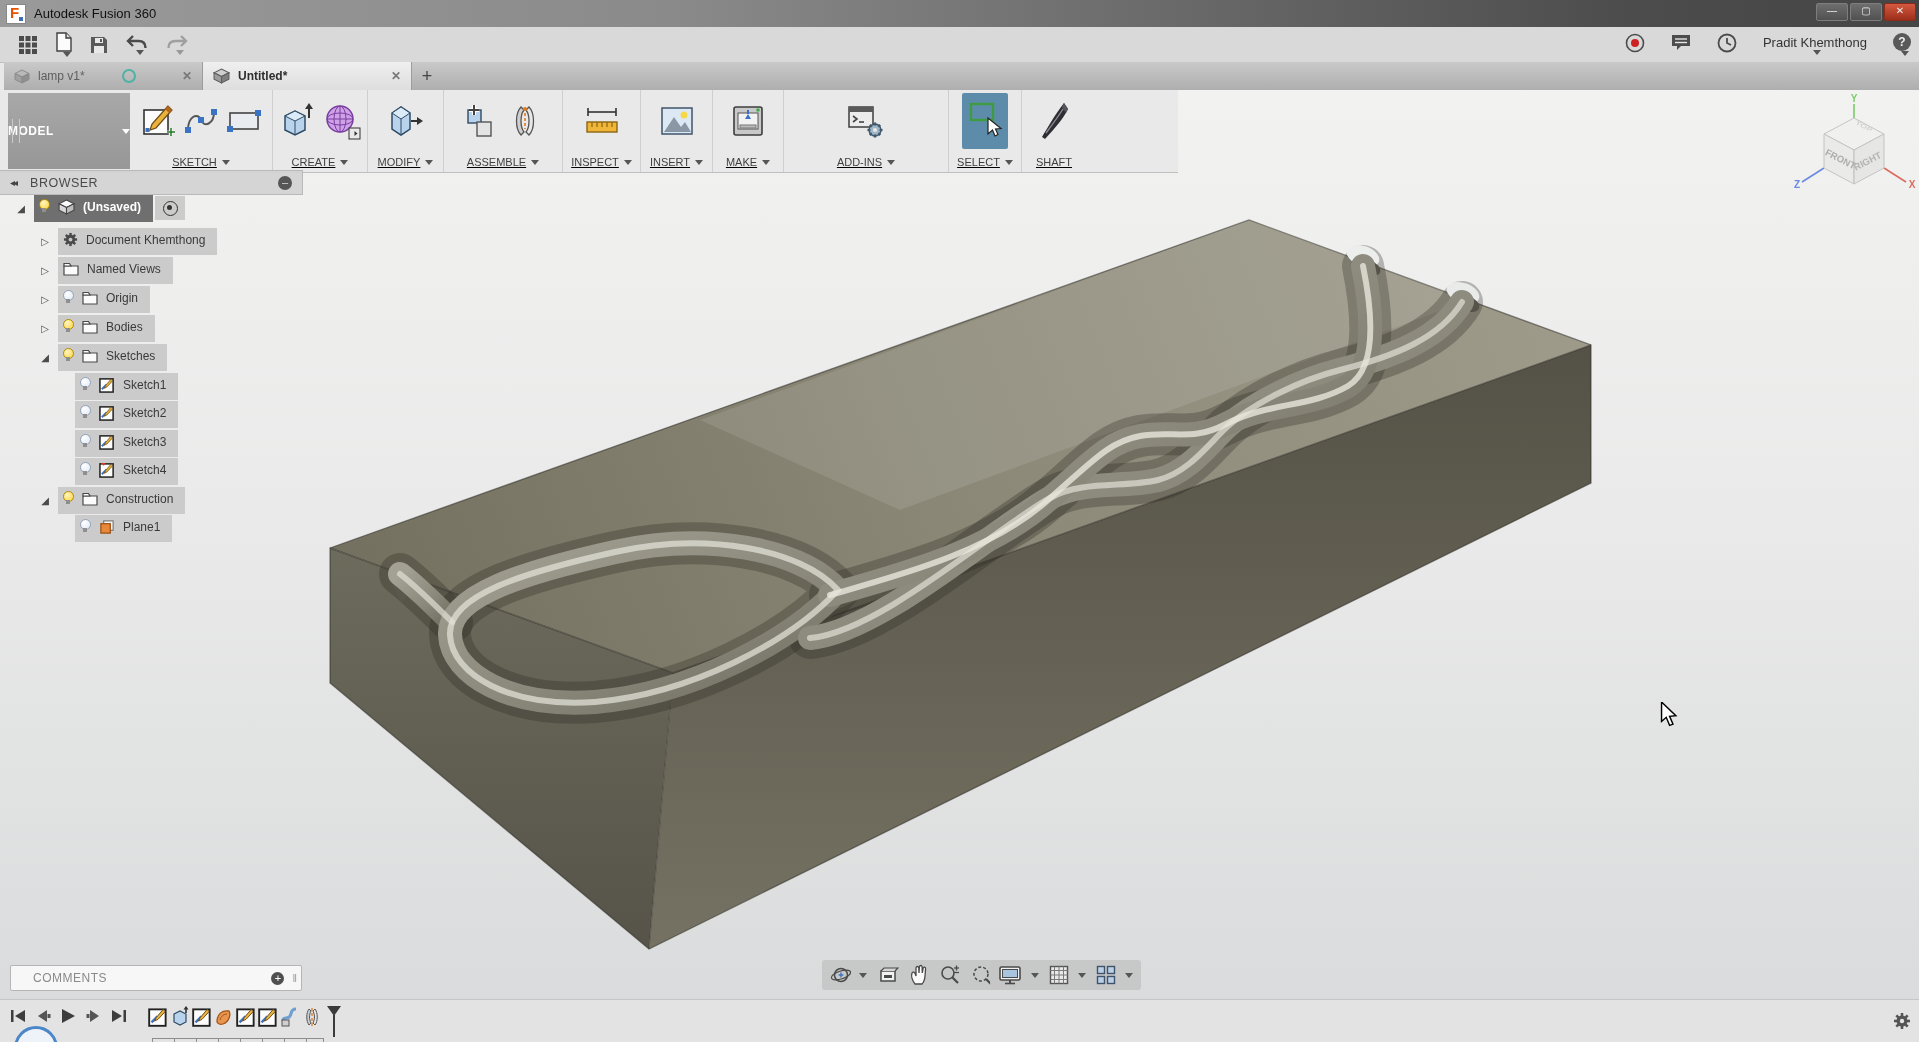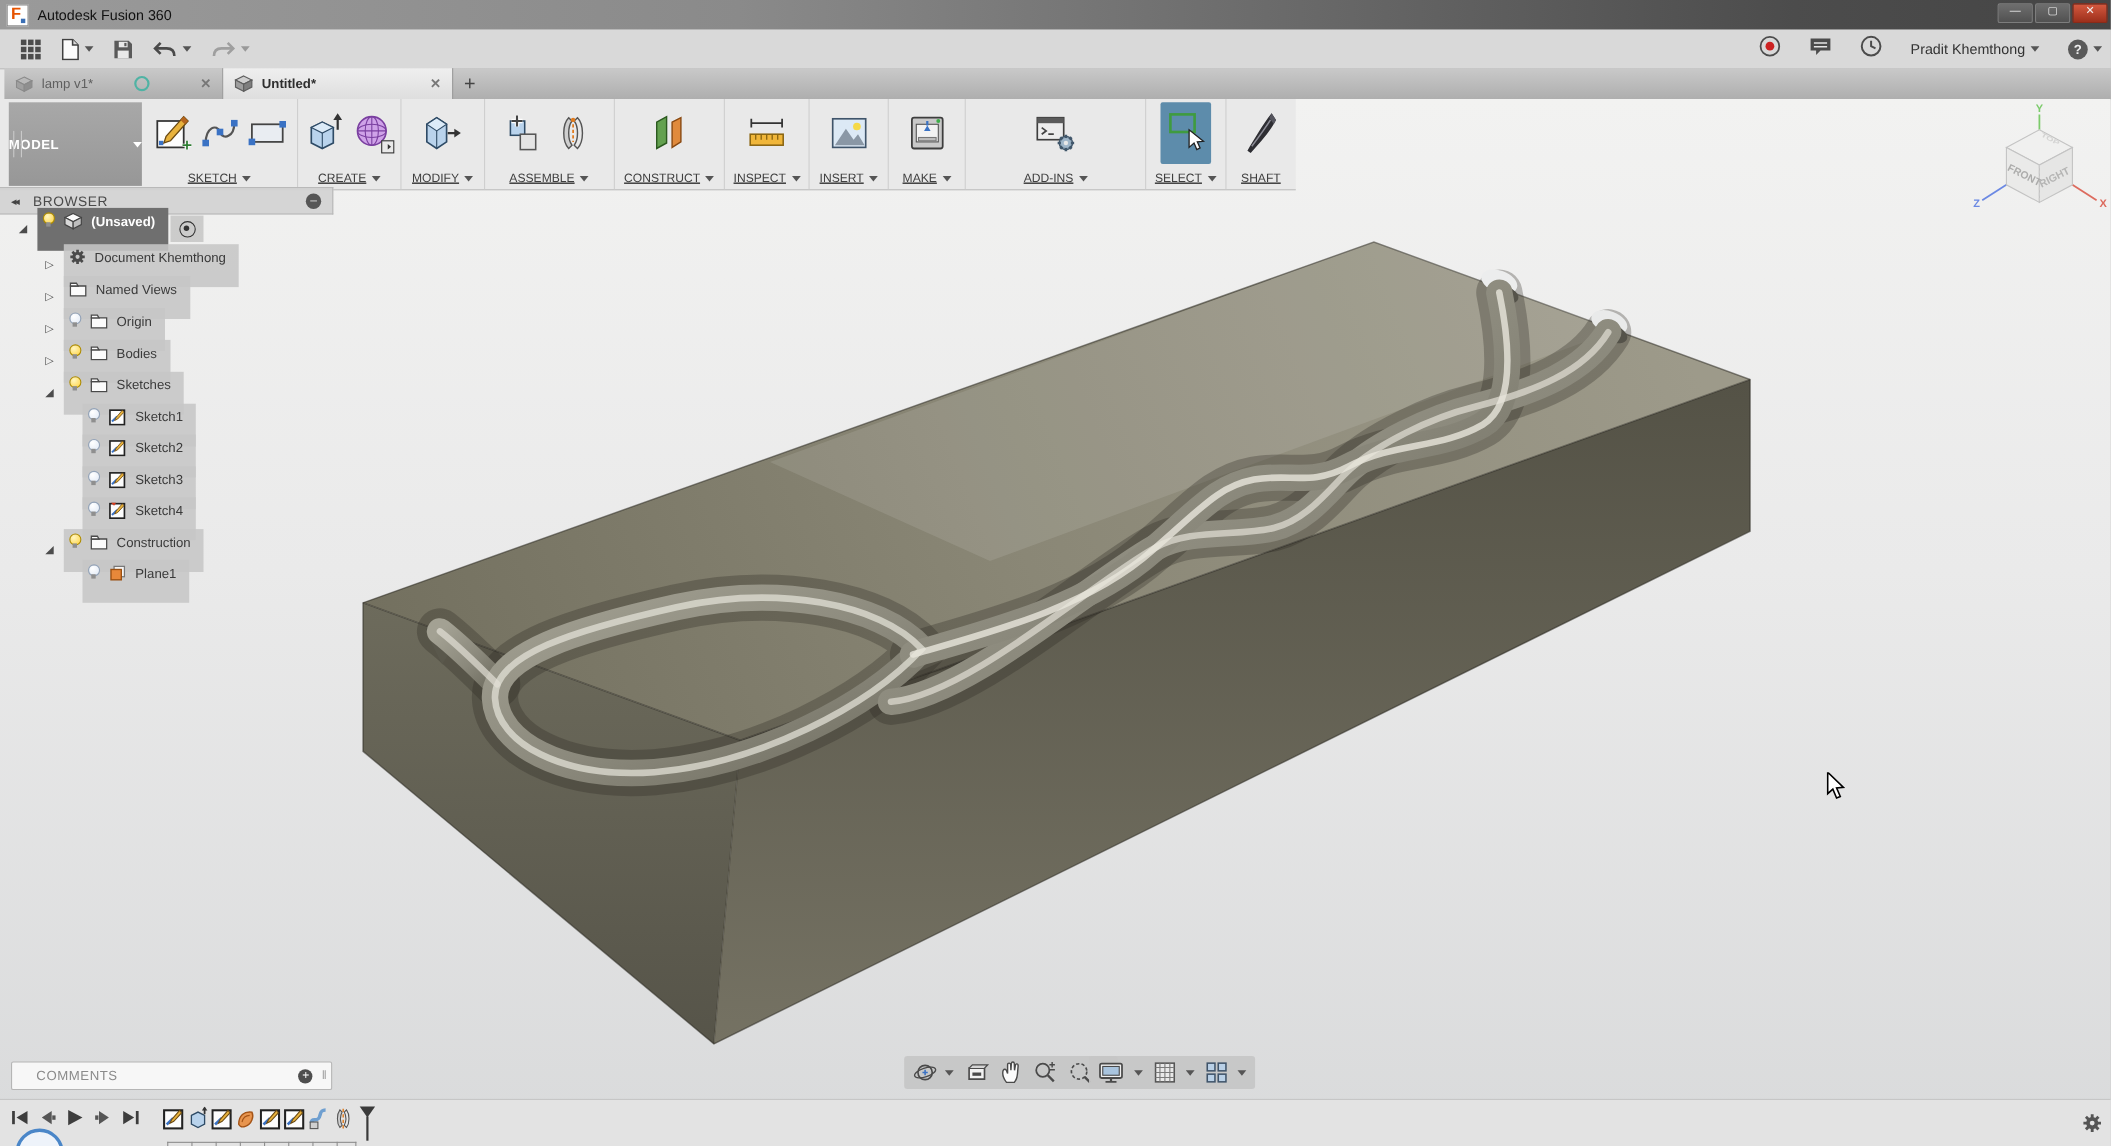--- a/index.html
+++ b/index.html
@@ -16,21 +16,21 @@
   #fusion-logo i{position:absolute;right:2px;bottom:2px;width:4px;height:4px;background:#3a6fb5;}
   #win-title{margin-left:8px;font-size:13px;color:#111;}
   .winbtn{width:30px;height:16px;margin-left:2px;border:1px solid #7d7d7d;border-radius:2px;
     background:linear-gradient(#6e6e6e,#515151);color:#eee;font-size:10px;line-height:14px;text-align:center;}
   .winbtn.close{background:linear-gradient(#d4593f,#9c2f1b);border-color:#8a2a18;}
   #winbtns{position:absolute;right:3px;top:3px;display:flex;}
 
   
   #qat{position:absolute;left:0;top:27px;width:1919px;height:35px;background:#d9d9d9;
        border-bottom:1px solid #bdbdbd;display:flex;align-items:center;}
-  .qicon{display:flex;align-items:center;margin-left:18px;}
+  .qicon{display:flex;align-items:center;margin-left:18px;flex-direction:column;}
   .caret{width:0;height:0;border-left:4px solid transparent;border-right:4px solid transparent;
          border-top:5px solid #555;margin-left:5px;}
   .caret.lt{border-top-color:#999;}
   #qat-right{position:absolute;right:8px;top:0;height:35px;display:flex;align-items:center;gap:26px;}
   #user-name{font-size:13px;color:#333;}
   #help-circ{width:18px;height:18px;border-radius:50%;background:#595959;color:#eee;font-size:12px;
              font-weight:bold;text-align:center;line-height:18px;}
 
   
   #tabrow{position:absolute;left:4px;top:62px;width:1919px;height:28px;
@@ -66,21 +66,21 @@
 
   
   #browser-head{position:absolute;left:0;top:80px;width:302px;height:23px;background:rgba(211,211,211,.95);
     border:1px solid #b9b9b9;border-left:none;display:flex;align-items:center;}
   #browser-head .coll{color:#444;font-size:10px;margin-left:10px;letter-spacing:-2px;}
   #browser-head .bt{font-size:12.5px;color:#4a4a4a;margin-left:14px;letter-spacing:.5px;}
   #browser-head .opt{margin-left:auto;margin-right:10px;width:14px;height:14px;border-radius:50%;
      background:#565656;color:#ddd;font-size:11px;line-height:12px;text-align:center;}
   .trow{position:absolute;display:flex;align-items:center;height:24px;}
   .exp{width:14px;font-size:10px;color:#4c4c4c;text-align:center;margin-right:6px;}
-  .chip{display:flex;align-items:center;height:24px;background:rgba(198,198,198,.88);padding:0 12px 15px 5px;gap:8px;}
+  .chip{display:flex;align-items:center;height:24px;background:rgba(198,198,198,.88);padding:0 12px 3px 5px;gap:8px;}
   .chip .tl{font-size:12px;color:#3a3a3a;white-space:nowrap;}
   .trow.sel .chip{background:#6f6f6f;}
   .trow.sel .chip .tl{color:#fff;font-weight:bold;}
   .radio-chip{display:flex;align-items:center;justify-content:center;width:30px;height:24px;
      background:rgba(198,198,198,.88);margin-left:2px;}
   .radio{width:13px;height:13px;border:1.5px solid #333;border-radius:50%;position:relative;}
   .radio i{position:absolute;left:3px;top:3px;width:5px;height:5px;background:#333;border-radius:50%;}
   .bulb{width:11px;height:15px;position:relative;}
   .bulb i{position:absolute;left:0;top:0;width:9px;height:9px;border-radius:50%;}
   .bulb u{position:absolute;left:2.5px;top:9px;width:4px;height:4px;background:#8f8f8f;}
@@ -417,32 +417,20 @@
               <circle cx="18" cy="6" r="2" fill="#e07b1f"></circle>
               <line x1="18" y1="10" x2="18" y2="26" stroke="#e07b1f" stroke-width="1.6" stroke-dasharray="3,2"></line>
             </svg>
         </div>
         <div class="slabel">
             <span>ASSEMBLE</span>
             <span class="caret"></span>
           </div>
       </div>
 
-      <div class="rsec" style="width:100px">
-        <div class="icons">
-          <svg class="ric" width="34" height="38" viewBox="0 0 34 38">
-              <path d="M6 9 l9-5 v24 l-9 5 z" fill="#63a14f" stroke="#2c5a20" stroke-width="1.3"></path>
-              <path d="M20 9 l8-4 v22 l-8 5 z" fill="#e08a3c" stroke="#8a4a12" stroke-width="1.3"></path>
-            </svg>
-        </div>
-        <div class="slabel">
-            <span>CONSTRUCT</span>
-            <span class="caret"></span>
-          </div>
-      </div>
 
       <div class="rsec" style="width:77px">
         <div class="icons">
           <svg class="ric" width="38" height="32" viewBox="0 0 38 32">
               <line x1="5" y1="7" x2="33" y2="7" stroke="#333" stroke-width="1.6"></line>
               <line x1="5" y1="3" x2="5" y2="11" stroke="#333" stroke-width="1.6"></line>
               <line x1="33" y1="3" x2="33" y2="11" stroke="#333" stroke-width="1.6"></line>
               <rect x="4" y="17" width="30" height="10" fill="#f0b63a" stroke="#8a6510" stroke-width="1.4"></rect>
               <g stroke="#8a6510" stroke-width="1.2">
                 <line x1="9" y1="17" x2="9" y2="22"></line>

